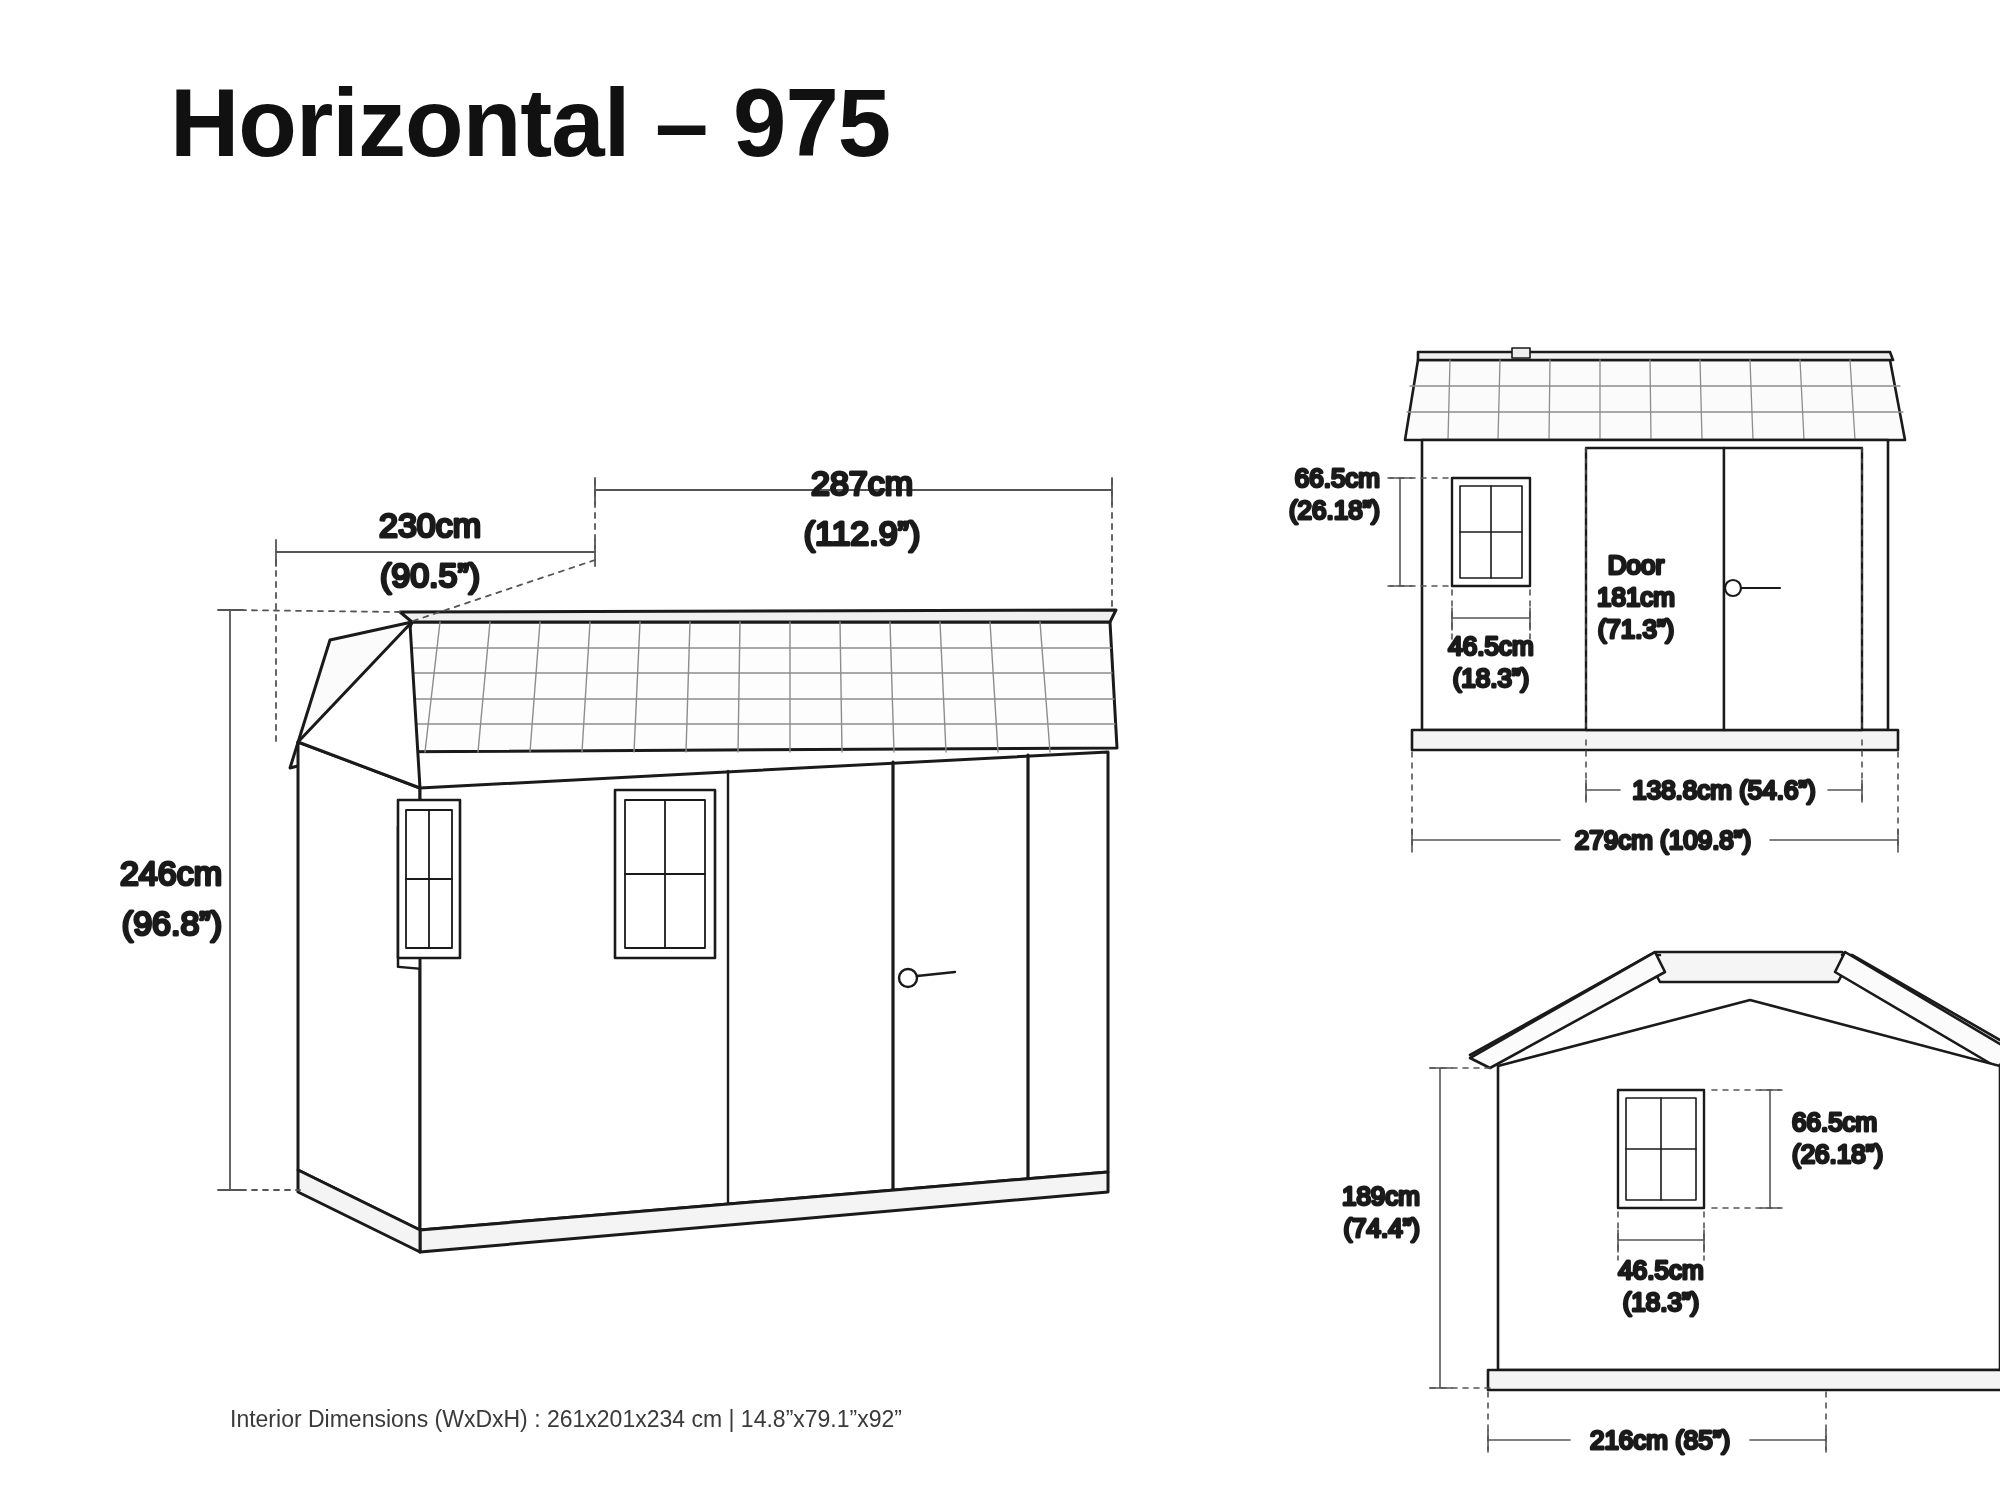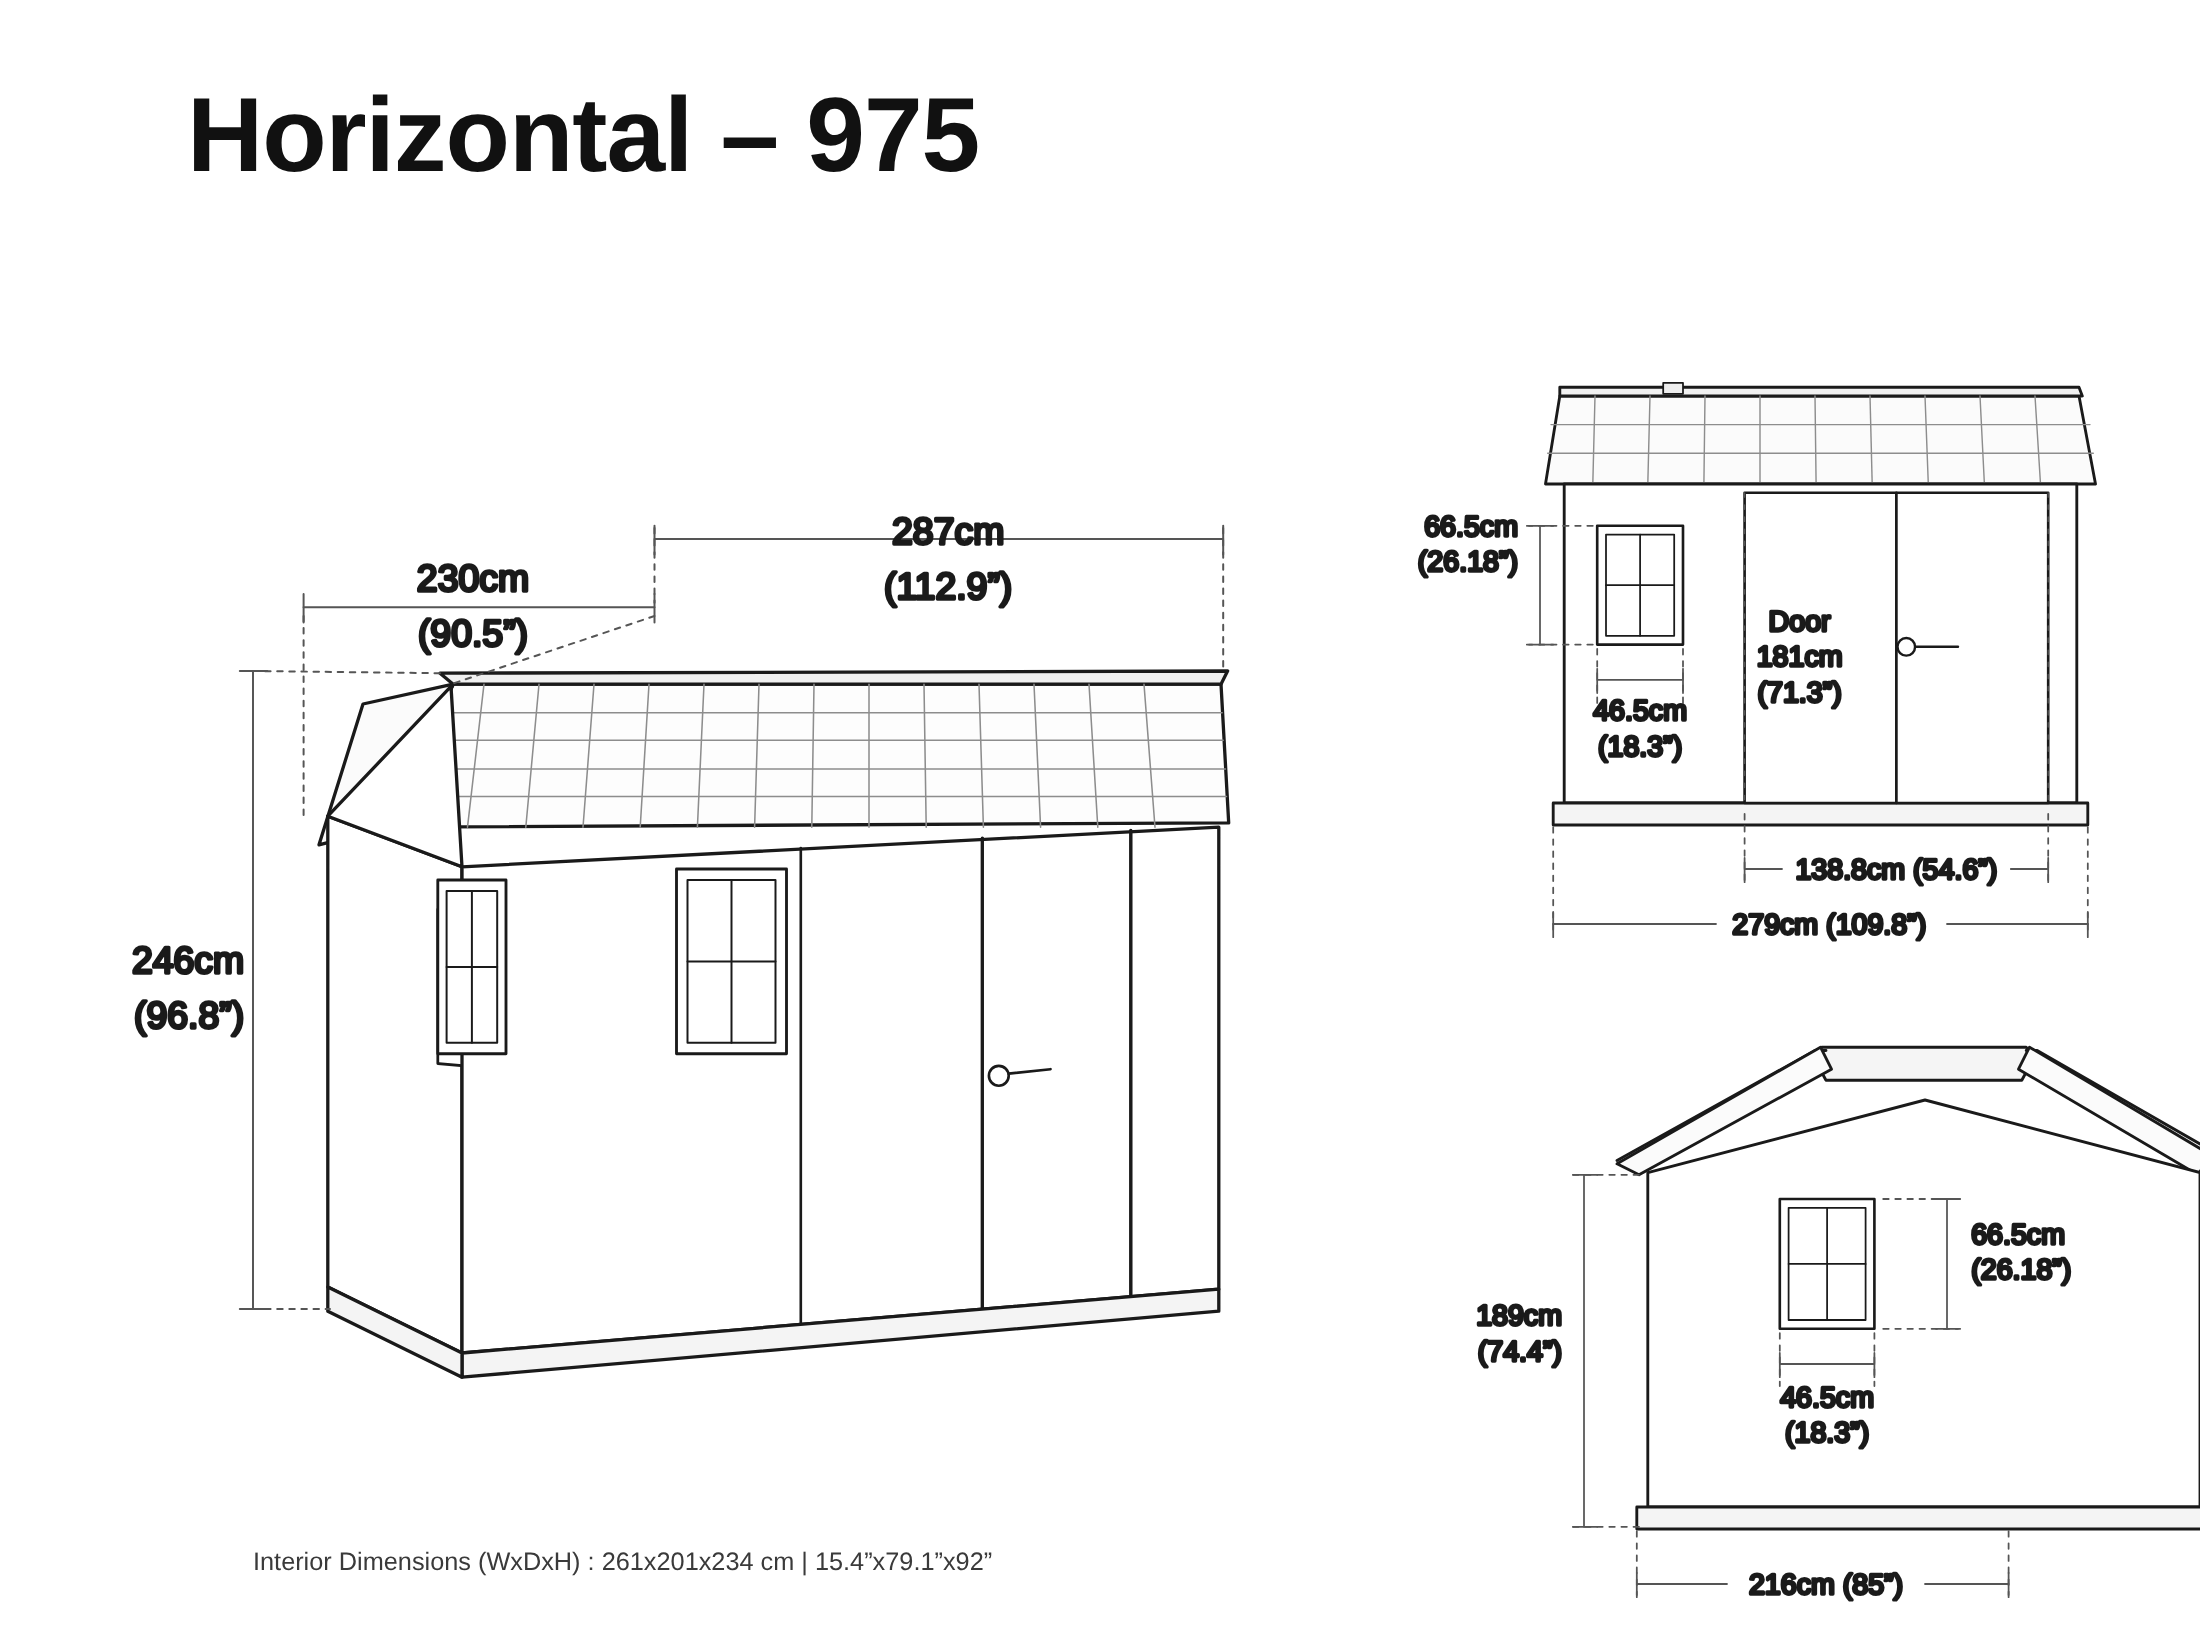--- a/index.html
+++ b/index.html
@@ -338,15 +338,15 @@
       <text class="dimlabel small" x="1420" y="1198" text-anchor="end">189cm</text>
       <text class="dimlabel small" x="1420" y="1230" text-anchor="end">(74.4”)</text>
 
       <text class="dimlabel small" x="1661" y="1272" text-anchor="middle">46.5cm</text>
       <text class="dimlabel small" x="1661" y="1304" text-anchor="middle">(18.3”)</text>
 
       <text class="dimlabel small" x="1660" y="1442" text-anchor="middle">216cm (85”)</text>
     </g>
   </svg>
 
-  <div class="footer-note">Interior Dimensions (WxDxH) : 261x201x234 cm | 15.4”x79.1”x92”</div>
+  <div class="footer-note">Interior Dimensions (WxDxH) : 261x201x234 cm | 14.8”x79.1”x92”</div>
 
 </div>
 
 </body></html>

